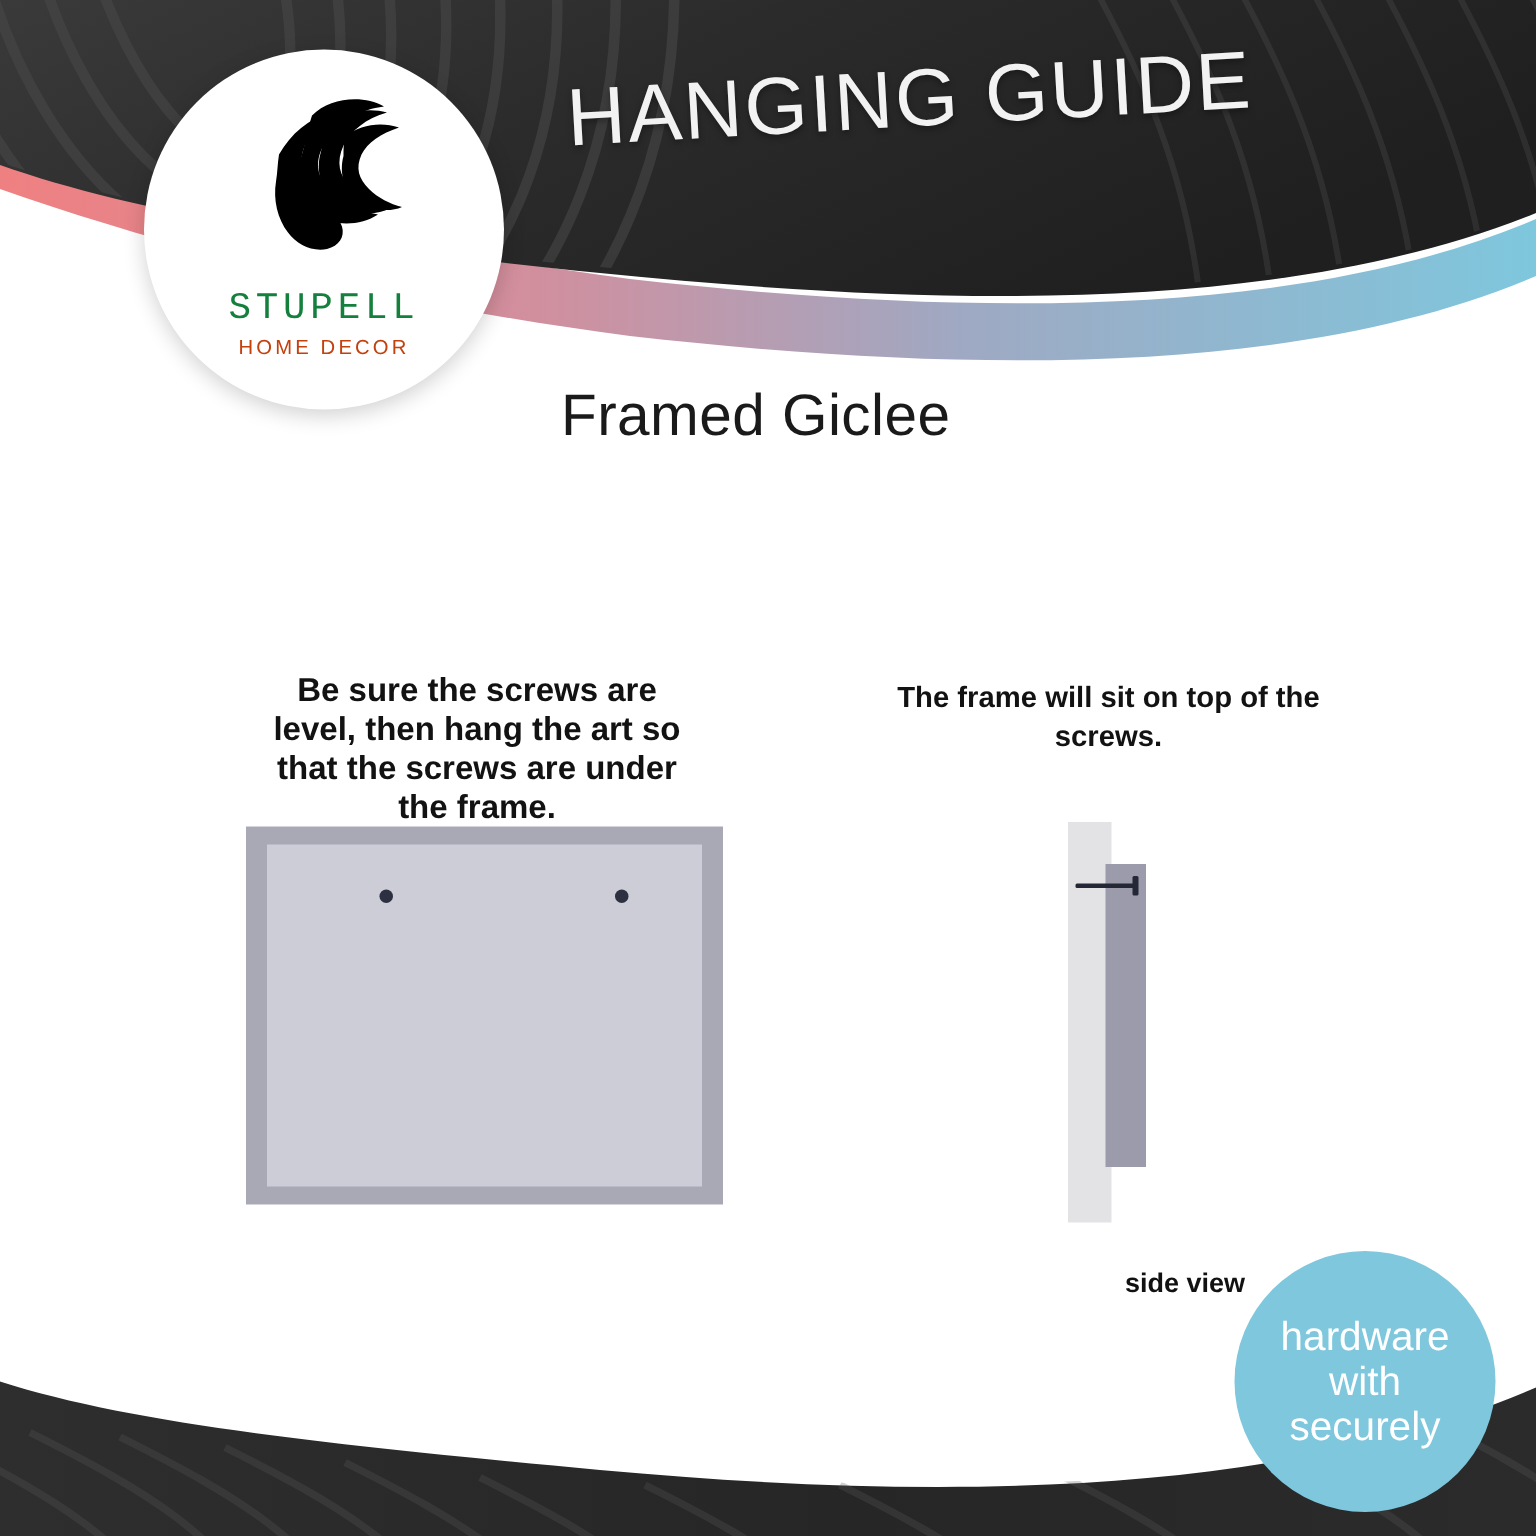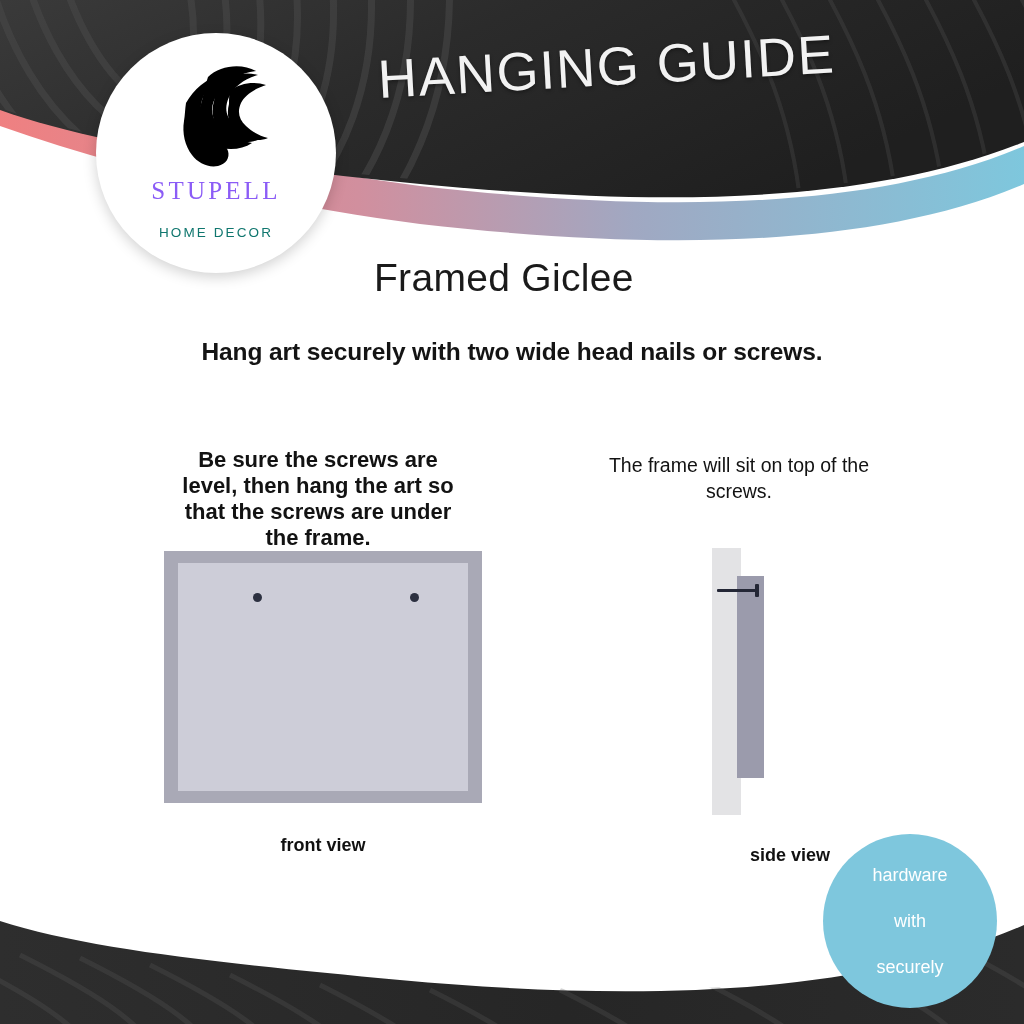--- a/index.html
+++ b/index.html
@@ -35,30 +35,30 @@
     display: flex;
     flex-direction: column;
     align-items: center;
     justify-content: flex-start;
     padding-top: 26px;
   }
   .logo-mark { width: 120px; height: 112px; display:block; }
   .logo-name {
     font-size: 25px;
     letter-spacing: 3.2px;
-    color: #8b5cf6;
-    font-weight: 400;
-    margin-top: 6px;
-    font-family: Liberation Serif, serif;
+    color: #15803d;
+    font-weight: 400;
+    margin-top: 20px;
+    font-family: Liberation Mono, monospace;
   }
   .logo-sub {
     font-size: 13.5px;
     letter-spacing: 2.1px;
-    color: #0f766e;
-    margin-top: 20px;
+    color: #c2410c;
+    margin-top: 4px;
     font-weight: 400;
   }
 
   
   .header-title {
     position: absolute;
     left: 378px; top: 48px;
     font-size: 54px;
     letter-spacing: 1.5px;
     color: #f2f2f2;
@@ -102,21 +102,21 @@
     font-weight: 600;
   }
   .col-right-note {
     position: absolute;
     left: 594px; top: 452px;
     width: 290px;
     text-align: center;
     font-size: 19.5px;
     line-height: 26px;
     color: #121212;
-    font-weight: 400;
+    font-weight: 700;
   }
 
   
   .front-view {
     position: absolute;
     left: 164px; top: 551px;
     width: 318px; height: 252px;
     background: #a9a9b6;
   }
   .front-view-inner {
@@ -183,25 +183,24 @@
     position: absolute;
     left: 823px; top: 834px;
     width: 174px; height: 174px;
     border-radius: 50%;
     background: #7ec7dd;
     display: flex;
     flex-direction: column;
     align-items: center;
     justify-content: center;
     color: #ffffff;
-    font-size: 18px;
+    font-size: 27px;
     line-height: 30px;
     font-weight: 400;
     text-align: center;
-    gap: 16px;
   }
   .badge-circle span { display: block; }
 </style>
 </head>
 <body>
 
 <div id="stage">
 
   <svg class="bg-svg" viewBox="0 0 1024 1024">
     <defs>
@@ -307,41 +306,39 @@
       </g>
     </svg>
     <div class="logo-name">STUPELL</div>
     <div class="logo-sub">HOME DECOR</div>
   </div>
 
   <div class="header-title">HANGING GUIDE</div>
 
   <div class="product-name">Framed Giclee</div>
 
-  <div class="lead-line">Hang art securely with two wide head nails or screws.</div>
 
   <div class="col-left-note">Be sure the screws are level, then hang the art so that the screws are under the frame.</div>
 
   <div class="col-right-note">The frame will sit on top of the screws.</div>
 
   <div class="front-view">
     <div class="front-view-inner">
       <div class="screw-dot a"></div>
       <div class="screw-dot b"></div>
     </div>
   </div>
 
   <div class="side-view">
     <div class="side-wall"></div>
     <div class="side-frame"></div>
     <div class="nail-shaft"></div>
     <div class="nail-head"></div>
   </div>
 
-  <div class="caption front">front view</div>
   <div class="caption side">side view</div>
 
   <div class="badge-circle">
     <span>hardware</span>
     <span>with</span>
     <span>securely</span>
   </div>
 
 </div>
 

